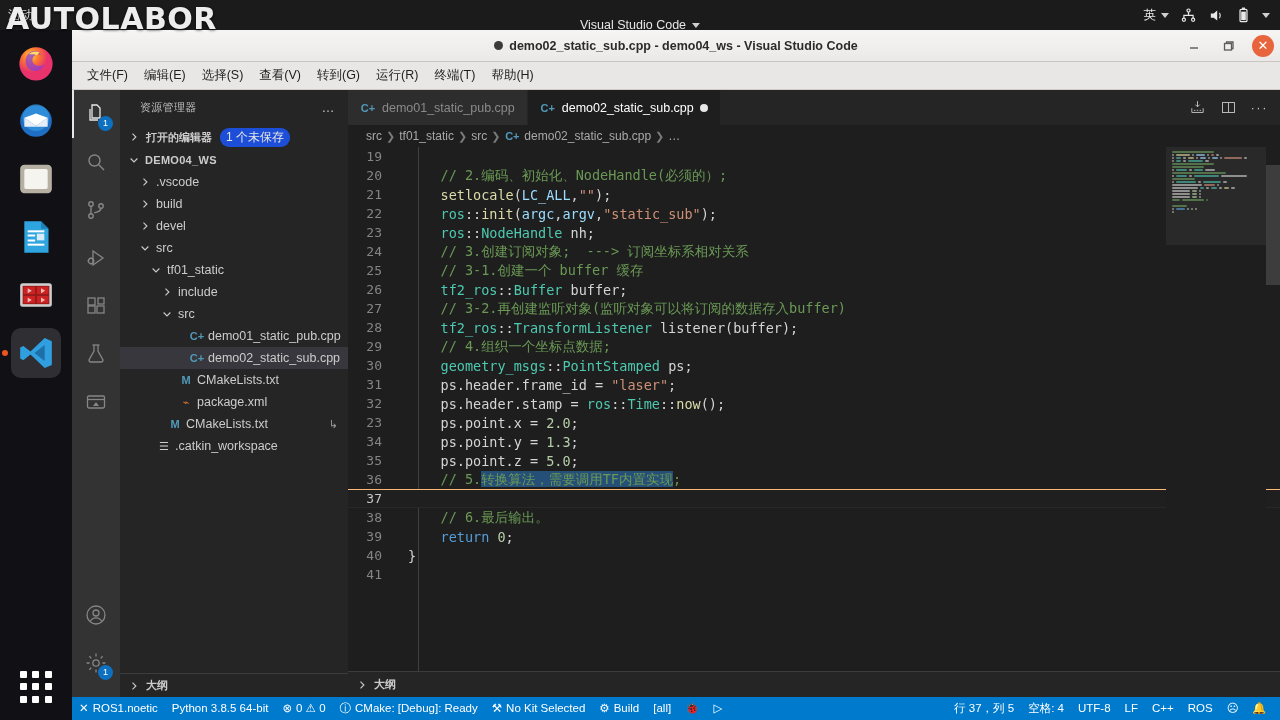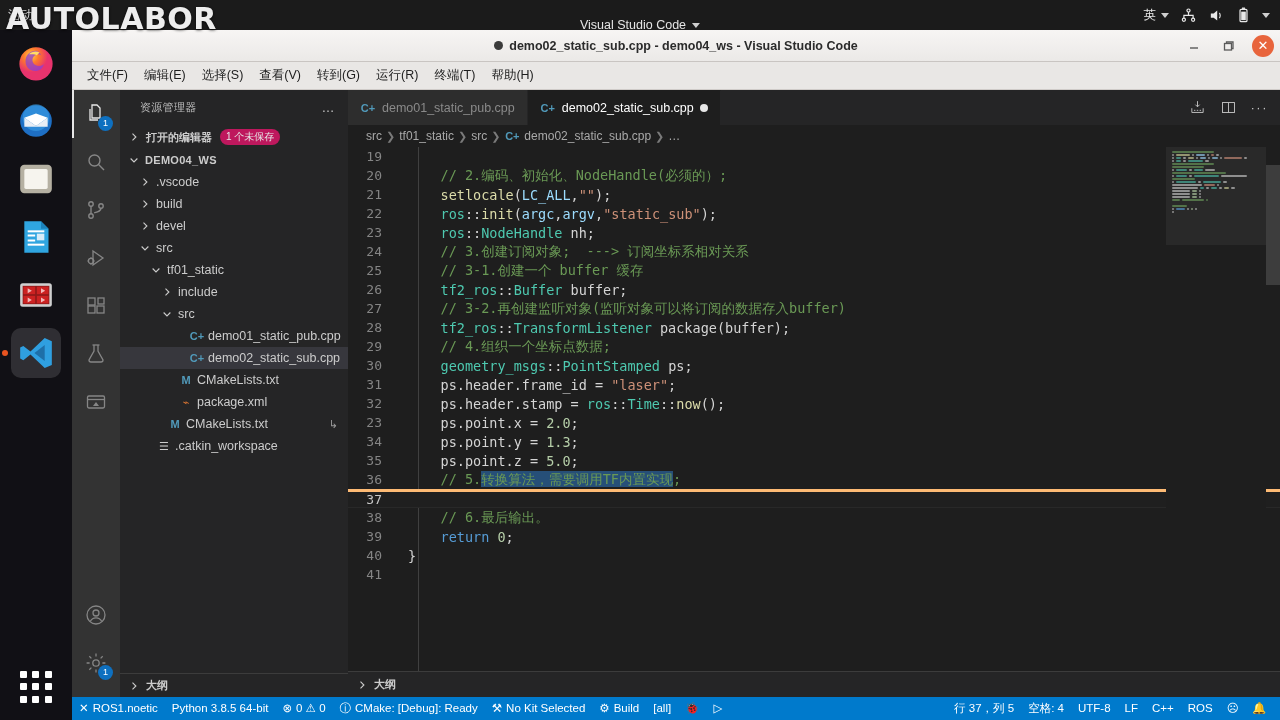--- a/index.html
+++ b/index.html
@@ -131,21 +131,21 @@
     height: 35px; display: flex; align-items: center; justify-content: space-between;
     padding: 0 12px 0 20px; font-size: 11px; letter-spacing: 0.3px; color: #bbbbbb;
   }
   .sb-dots { letter-spacing: 1.5px; color: #c5c5c5; font-size: 13px; }
   .sb-section {
     height: 24px; display: flex; align-items: center; gap: 4px;
     font-size: 11px; font-weight: bold; color: #cccccc; padding-left: 6px;
   }
   .chev { width: 16px; height: 16px; display: inline-flex; align-items: center; justify-content: center; color: #cccccc; }
   .unsaved-badge {
-    background: #be185d; color: #e6e6e6; font-size: 10px; font-weight: normal;
+    background: #1d4ed8; color: #e6e6e6; font-size: 12px; font-weight: normal;
     padding: 1px 6px; border-radius: 9px; margin-left: 4px;
   }
   .tree { font-size: 12.5px; }
   .row {
     height: 22px; display: flex; align-items: center; gap: 3px;
     color: #cccccc; white-space: nowrap; position: relative;
   }
   .row.sel { background: #37373d; }
   .row .lbl { overflow: hidden; text-overflow: ellipsis; }
   .row.bold .lbl { font-weight: bold; font-size: 11px; letter-spacing: 0.3px; }
@@ -181,21 +181,21 @@
   .bc-sep { color: #7a7a7a; font-size: 11px; }
 
   
   .codearea { flex: 1; position: relative; overflow: hidden; background: #1e1e1e; }
   .codewrap { position: absolute; left: 0; top: 0; right: 0; bottom: 0; }
   .codeline {
     height: 19px; display: flex; align-items: center;
     font-family: "DejaVu Sans Mono", monospace; font-size: 13.5px;
     white-space: pre; position: relative;
   }
-  .codeline.current { border-top: 3px solid #fdba74; border-bottom: 1px solid #282828; background: #1f1f1f; }
+  .codeline.current { border-top: 1px solid #fdba74; border-bottom: 1px solid #282828; background: #1f1f1f; }
   .lnum {
     width: 56px; flex: 0 0 56px; text-align: right; padding-right: 22px;
     color: #858585; font-size: 13px;
   }
   .lnum.cur { color: #c6c6c6; }
   .ctext { padding-left: 4px; }
   .guide { position: absolute; left: 70px; top: 0; bottom: 0; width: 1px; background: #404040; }
 
   
   .c-com  { color: #6a9955; }
@@ -633,21 +633,21 @@
           <div class="codewrap" id="code-lines">
               <div class="codeline"><span class="lnum">19</span><span class="ctext"></span></div>
               <div class="codeline"><span class="lnum">20</span><span class="ctext"><span class="c-com">    // 2.编码、初始化、NodeHandle(必须的）;</span></span></div>
               <div class="codeline"><span class="lnum">21</span><span class="ctext"><span class="c-punc">    </span><span class="c-fn">setlocale</span><span class="c-punc">(</span><span class="c-var">LC_ALL</span><span class="c-punc">,</span><span class="c-str">""</span><span class="c-punc">);</span></span></div>
               <div class="codeline"><span class="lnum">22</span><span class="ctext"><span class="c-punc">    </span><span class="c-ns">ros</span><span class="c-punc">::</span><span class="c-fn">init</span><span class="c-punc">(</span><span class="c-var">argc</span><span class="c-punc">,</span><span class="c-var">argv</span><span class="c-punc">,</span><span class="c-str">"static_sub"</span><span class="c-punc">);</span></span></div>
               <div class="codeline"><span class="lnum">23</span><span class="ctext"><span class="c-punc">    </span><span class="c-ns">ros</span><span class="c-punc">::</span><span class="c-type">NodeHandle</span><span class="c-punc"> nh;</span></span></div>
               <div class="codeline"><span class="lnum">24</span><span class="ctext"><span class="c-com">    // 3.创建订阅对象;  ---&gt; 订阅坐标系相对关系</span></span></div>
               <div class="codeline"><span class="lnum">25</span><span class="ctext"><span class="c-com">    // 3-1.创建一个 buffer 缓存</span></span></div>
               <div class="codeline"><span class="lnum">26</span><span class="ctext"><span class="c-punc">    </span><span class="c-ns">tf2_ros</span><span class="c-punc">::</span><span class="c-type">Buffer</span><span class="c-punc"> buffer;</span></span></div>
               <div class="codeline"><span class="lnum">27</span><span class="ctext"><span class="c-com">    // 3-2.再创建监听对象(监听对象可以将订阅的数据存入buffer)</span></span></div>
-              <div class="codeline"><span class="lnum">28</span><span class="ctext"><span class="c-punc">    </span><span class="c-ns">tf2_ros</span><span class="c-punc">::</span><span class="c-type">TransformListener</span><span class="c-punc"> package(buffer);</span></span></div>
+              <div class="codeline"><span class="lnum">28</span><span class="ctext"><span class="c-punc">    </span><span class="c-ns">tf2_ros</span><span class="c-punc">::</span><span class="c-type">TransformListener</span><span class="c-punc"> listener(buffer);</span></span></div>
               <div class="codeline"><span class="lnum">29</span><span class="ctext"><span class="c-com">    // 4.组织一个坐标点数据;</span></span></div>
               <div class="codeline"><span class="lnum">30</span><span class="ctext"><span class="c-punc">    </span><span class="c-ns">geometry_msgs</span><span class="c-punc">::</span><span class="c-type">PointStamped</span><span class="c-punc"> ps;</span></span></div>
               <div class="codeline"><span class="lnum">31</span><span class="ctext"><span class="c-punc">    ps.header.frame_id = </span><span class="c-str">"laser"</span><span class="c-punc">;</span></span></div>
               <div class="codeline"><span class="lnum">32</span><span class="ctext"><span class="c-punc">    ps.header.stamp = </span><span class="c-ns">ros</span><span class="c-punc">::</span><span class="c-type">Time</span><span class="c-punc">::</span><span class="c-fn">now</span><span class="c-punc">();</span></span></div>
               <div class="codeline"><span class="lnum">23</span><span class="ctext"><span class="c-punc">    ps.point.x = </span><span class="c-num">2.0</span><span class="c-punc">;</span></span></div>
               <div class="codeline"><span class="lnum">34</span><span class="ctext"><span class="c-punc">    ps.point.y = </span><span class="c-num">1.3</span><span class="c-punc">;</span></span></div>
               <div class="codeline"><span class="lnum">35</span><span class="ctext"><span class="c-punc">    ps.point.z = </span><span class="c-num">5.0</span><span class="c-punc">;</span></span></div>
               <div class="codeline"><span class="lnum">36</span><span class="ctext"><span class="c-com">    // 5.</span><span class="c-com sel-hl">转换算法，需要调用TF内置实现</span><span class="c-com">;</span></span></div>
               <div class="codeline current"><span class="lnum cur">37</span><span class="ctext"></span></div>
               <div class="codeline"><span class="lnum">38</span><span class="ctext"><span class="c-com">    // 6.最后输出。</span></span></div>

